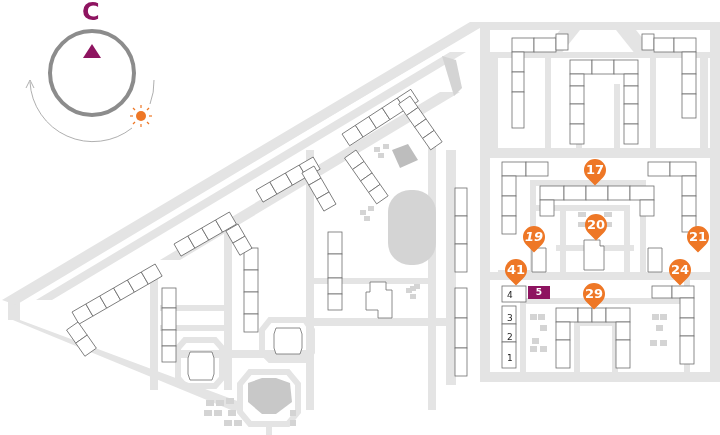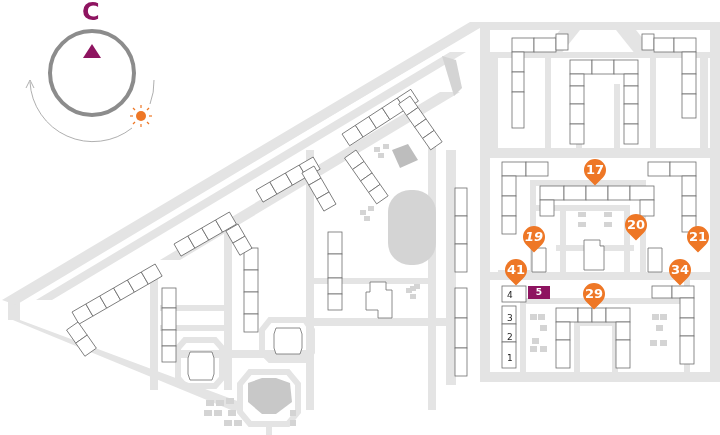--- a/index.html
+++ b/index.html
@@ -314,38 +314,38 @@
 <div class="compass-letter">С</div>
 
 <div class="marker" style="left:584px;top:159px;">
   <div class="pin"></div>
   <div class="lbl">17</div>
 </div>
 <div class="marker" style="left:523px;top:226px;font-style:italic;">
   <div class="pin"></div>
   <div class="lbl">19</div>
 </div>
-<div class="marker" style="left:585px;top:214px;margin-left:40px;">
+<div class="marker" style="left:585px;top:214px;">
   <div class="pin"></div>
   <div class="lbl">20</div>
 </div>
 <div class="marker" style="left:646px;top:226px;margin-left:41px;">
   <div class="pin"></div>
   <div class="lbl">21</div>
 </div>
 <div class="marker" style="left:505px;top:259px;">
   <div class="pin"></div>
   <div class="lbl">41</div>
 </div>
 <div class="marker" style="left:583px;top:283px;">
   <div class="pin"></div>
   <div class="lbl">29</div>
 </div>
 <div class="marker" style="left:669px;top:259px;">
   <div class="pin"></div>
-  <div class="lbl">34</div>
+  <div class="lbl">24</div>
 </div>
 
 <div class="sec-label" style="left:507px;top:290px;">4</div>
 <div class="sec-5">5</div>
 <div class="sec-label" style="left:507px;top:313px;">3</div>
 <div class="sec-label" style="left:507px;top:332px;">2</div>
 <div class="sec-label" style="left:507px;top:353px;">1</div>
 
 </body></html>

